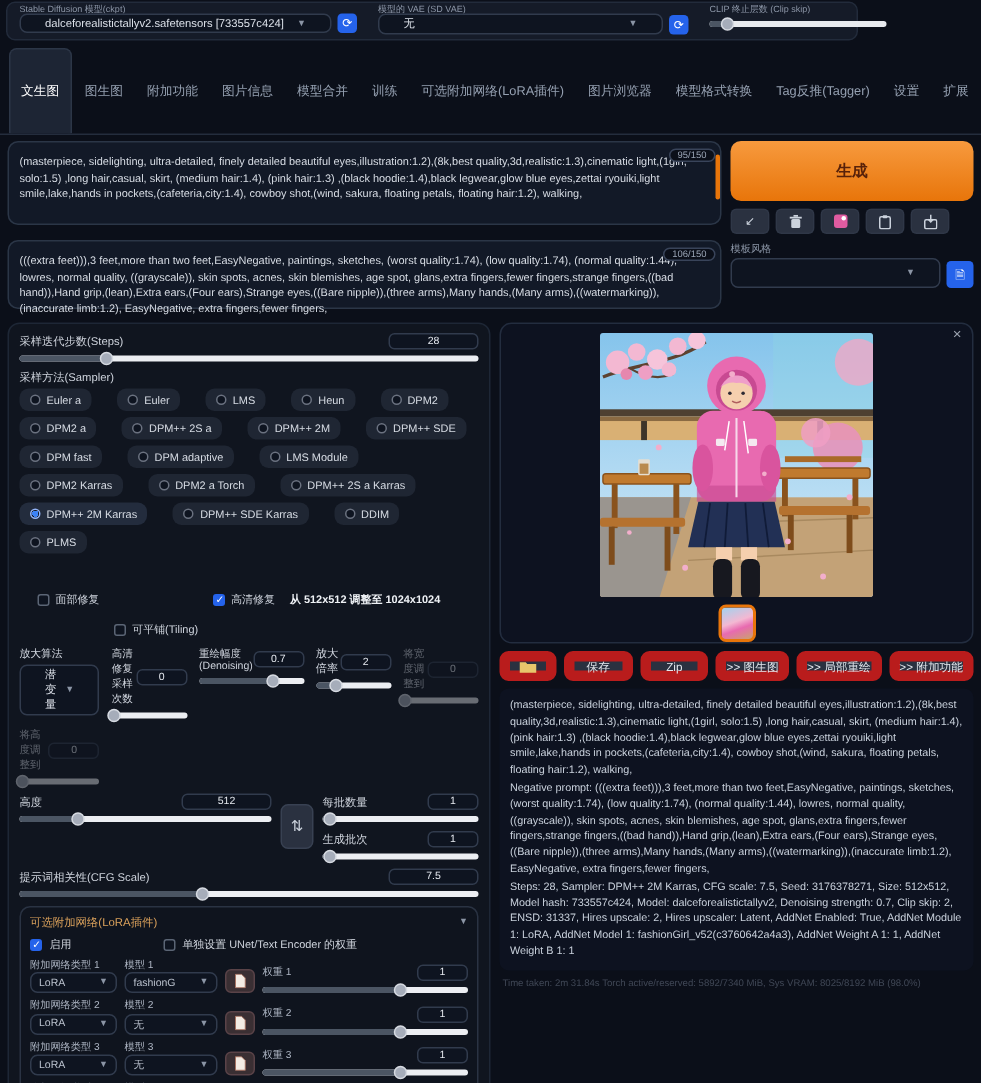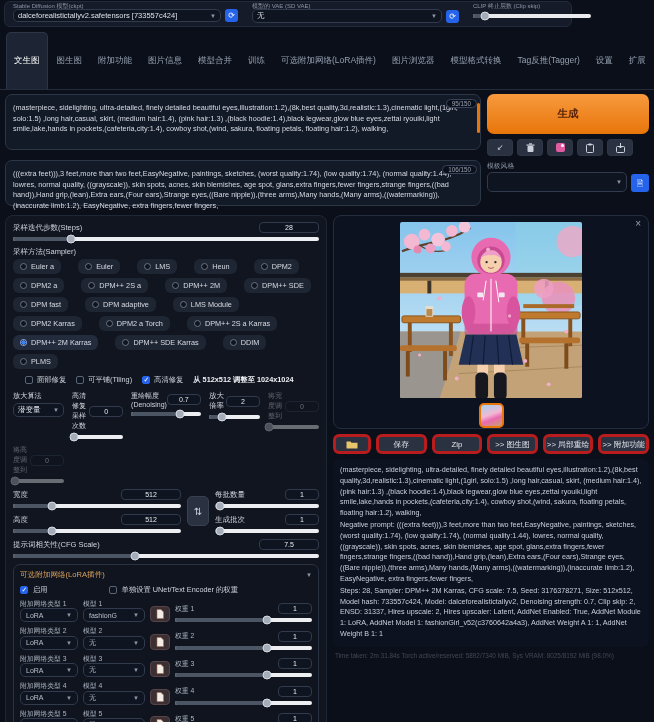--- a/index.html
+++ b/index.html
@@ -6,21 +6,21 @@
   html,body { background:#05070c; }
   body { font-family:"Liberation Sans","DejaVu Sans",sans-serif; }
   .app { position:relative; width:654px; height:722px; background:#0b0f19; color:#c8cdd6; overflow:hidden; margin:0 auto; display:flex; flex-direction:column; }
 
   
   .model-bar { display:flex; padding:1px 4px 3px 4px; }
   .model-panel { background:#151b28; border:1px solid #222b3b; border-radius:6px; display:flex; gap:14px; padding:0 8px 3px 8px; width:568px; }
   .mgroup { display:flex; flex-direction:column; }
   .mlabel { font-size:6px; color:#8d97a8; height:7px; overflow:hidden; }
   .mrow { display:flex; align-items:center; gap:4px; }
-  .select { display:flex; align-items:center; justify-content:space-between; gap:6px; background:#0e1420; border:1px solid #313b4d; border-radius:5px; padding:1px 4px; font-size:7.5px; color:#dbe0e8; min-height:13px; }
+  .select { display:flex; align-items:center; justify-content:space-between; gap:6px; background:#0e1420; border:1px solid #313b4d; border-radius:5px; padding:1px 16px; font-size:7.5px; color:#dbe0e8; min-height:13px; }
   .caret { font-size:6px; color:#8b95a5; }
   .bluebtn { width:13px; height:13px; border-radius:3px; background:#2563eb; color:#fff; font-size:8px; line-height:13px; text-align:center; border:none; cursor:pointer; }
   .clip-track { position:relative; width:118px; height:4px; background:#e8eaee; border-radius:2px; margin-top:5px; }
 
   
   .strack { position:relative; height:4px; background:#eceef2; border-radius:2px; margin-top:4px; }
   .sfill { position:absolute; left:0; top:0; bottom:0; background:#4b5563; border-radius:2px; }
   .sknob { position:absolute; top:50%; width:9px; height:9px; border-radius:50%; background:#a6adba; border:1px solid #d6dae1; transform:translate(-50%,-50%); }
   .shead { display:flex; justify-content:space-between; align-items:center; }
   .slabel { font-size:7.5px; color:#cfd4dd; }
@@ -99,21 +99,21 @@
   .refresh-btn { height:20px; background:#2a3140; border:1px solid #384152; border-radius:6px; color:#e3e7ed; font-size:8px; cursor:pointer; width:100%; }
   .script-label { font-size:7.3px; color:#cfd4dd; margin-bottom:2px; }
 
   
   .output { flex:1; display:flex; flex-direction:column; gap:5px; }
   .image-panel { position:relative; background:#0d1220; border:1px solid #232d3f; border-radius:8px; height:214px; display:flex; flex-direction:column; align-items:center; padding-top:6px; }
   .close-x { position:absolute; top:2px; right:7px; color:#9ca3af; font-size:10px; cursor:pointer; }
   .gen-image { width:182px; height:178px; border-radius:2px; overflow:hidden; }
   .thumb { margin-top:5px; width:25px; height:25px; border:2px solid #e8750a; border-radius:5px; background:linear-gradient(160deg,#9fd3ef 0%,#f3b8d2 45%,#e86ab0 65%,#c9a36d 100%); }
   .out-buttons { display:flex; gap:5px; }
-  .obtn { flex:1; height:20px; background:#2a3140; border:3px solid #b91c1c; border-radius:6px; color:#e3e7ed; font-size:7.8px; cursor:pointer; display:flex; align-items:center; justify-content:center; white-space:nowrap; }
+  .obtn { flex:1; height:20px; background:#2a3140; border:7px solid #b91c1c; border-radius:6px; color:#e3e7ed; font-size:7.8px; cursor:pointer; display:flex; align-items:center; justify-content:center; white-space:nowrap; }
   .obtn.folder { flex:0 0 38px; }
   .info-box { background:#0d1220; border-radius:6px; padding:6px 7px; font-size:7.2px; line-height:1.5; color:#c9d1dc; }
   .info-box div { margin-bottom:1px; }
   .stats { font-size:6.4px; color:#6a7486; opacity:.55; padding:0 2px; }
 </style>
 </head>
 <body>
 
 <div class="app">
 
@@ -315,21 +315,21 @@
                 <span>PLMS</span>
               </div>
           </div>
         </div>
 
         <div class="toggle-row">
           <span style="display:flex;align-items:center;gap:4px;">
               <span class="cb"></span>
               <span class="tlabel">面部修复</span>
             </span>
-          <span style="display:flex;align-items:center;gap:4px;">
+          <span style="display:flex;align-items:center;gap:4px;margin-top:40px;">
               <span class="cb"></span>
               <span class="tlabel">可平铺(Tiling)</span>
             </span>
           <span style="display:flex;align-items:center;gap:4px;">
               <span class="cb on"></span>
               <span class="tlabel">高清修复</span>
             </span>
           <span class="hires-note">从 512x512 调整至 1024x1024</span>
         </div>
 
@@ -388,30 +388,20 @@
               </div>
             <div class="strack">
                 <div class="sfill" style="width:3%"></div>
                 <div class="sknob" style="left:3%"></div>
               </div>
           </div>
         </div>
 
         <div class="dims">
           <div class="dims-left">
-            <div>
-              <div class="shead">
-                  <span class="slabel">宽度</span>
-                  <span class="snum">512</span>
-                </div>
-              <div class="strack">
-                  <div class="sfill" style="width:23%"></div>
-                  <div class="sknob" style="left:23%"></div>
-                </div>
-            </div>
             <div>
               <div class="shead">
                   <span class="slabel">高度</span>
                   <span class="snum">512</span>
                 </div>
               <div class="strack">
                   <div class="sfill" style="width:23%"></div>
                   <div class="sknob" style="left:23%"></div>
                 </div>
             </div>

